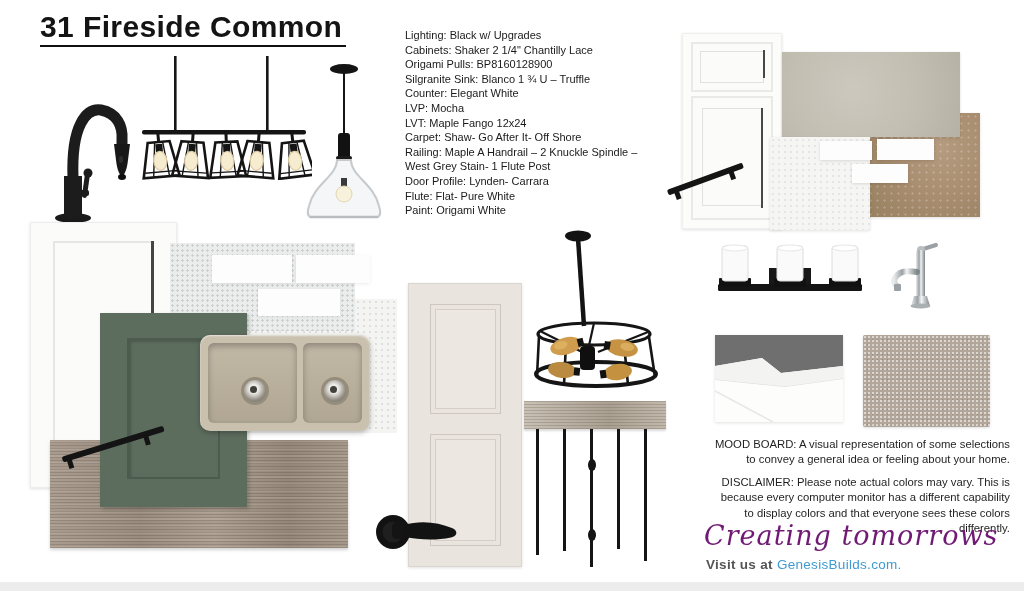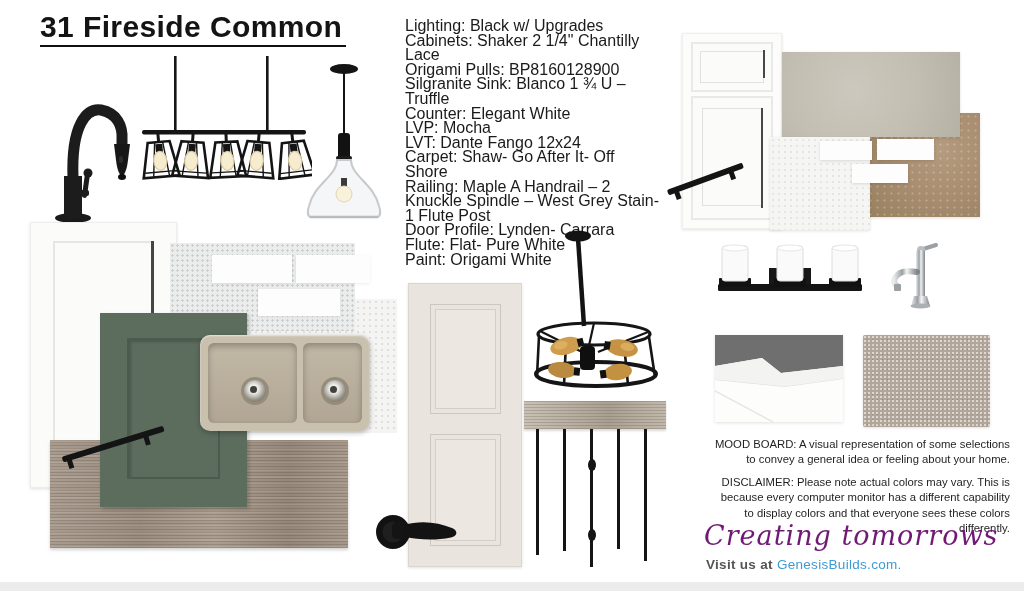--- a/index.html
+++ b/index.html
@@ -5,21 +5,21 @@
   html,body{margin:0;padding:0;background:#fff;}
   .board{position:relative;width:1024px;height:591px;background:#ffffff;overflow:hidden;
          font-family:"Liberation Sans",sans-serif;color:#141414;}
   .abs{position:absolute;}
 
   
   .title{left:40px;top:10px;font-size:30px;font-weight:bold;letter-spacing:.4px;
          border-bottom:2.5px solid #101010;padding:0 4px 1px 0;white-space:nowrap;}
 
   
-  .specs{left:405px;top:19px;width:256px;font-size:16px;line-height:14.6px;color:#1a1a1a;}
+  .specs{left:405px;top:28px;width:256px;font-size:11px;line-height:14.6px;color:#1a1a1a;}
   .specs div{margin:0;}
 
   
   .ph{box-shadow:0 1px 3px rgba(0,0,0,.12);}
 
   
   .door-l{left:30px;top:222px;width:145px;height:264px;background:#fbfbfa;border:1px solid #ededeb;z-index:1;}
   .door-l .in{position:absolute;left:22px;top:18px;right:23px;bottom:14px;border:2px solid #e6e6e4;}
   .door-l .edge{position:absolute;right:22px;top:18px;width:3px;height:118px;background:#454545;}
 
@@ -123,21 +123,21 @@
 
   <div class="abs title">31 Fireside Common</div>
 
   <div class="abs specs">
     <div>Lighting: Black w/ Upgrades</div>
     <div>Cabinets: Shaker 2 1/4"  Chantilly Lace</div>
     <div>Origami Pulls: BP8160128900</div>
     <div>Silgranite Sink: Blanco 1 ¾ U – Truffle</div>
     <div>Counter: Elegant White</div>
     <div>LVP: Mocha</div>
-    <div>LVT: Dante Fango 12x24</div>
+    <div>LVT: Maple Fango 12x24</div>
     <div>Carpet: Shaw- Go After It- Off Shore</div>
     <div>Railing: Maple A Handrail – 2 Knuckle Spindle – West Grey Stain- 1 Flute Post</div>
     <div>Door Profile: Lynden- Carrara</div>
     <div>Flute: Flat- Pure White</div>
     <div>Paint: Origami White</div>
   </div>
 
   <svg class="abs" style="left:33px;top:78px;" width="112" height="148" viewBox="0 0 112 148">
     <ellipse cx="40" cy="140" rx="18" ry="5" fill="#1a1a1a"></ellipse>
     <path d="M31,98 h18 v38 a9,5 0 0 1 -18,0 z" fill="#1c1c1c"></path>

